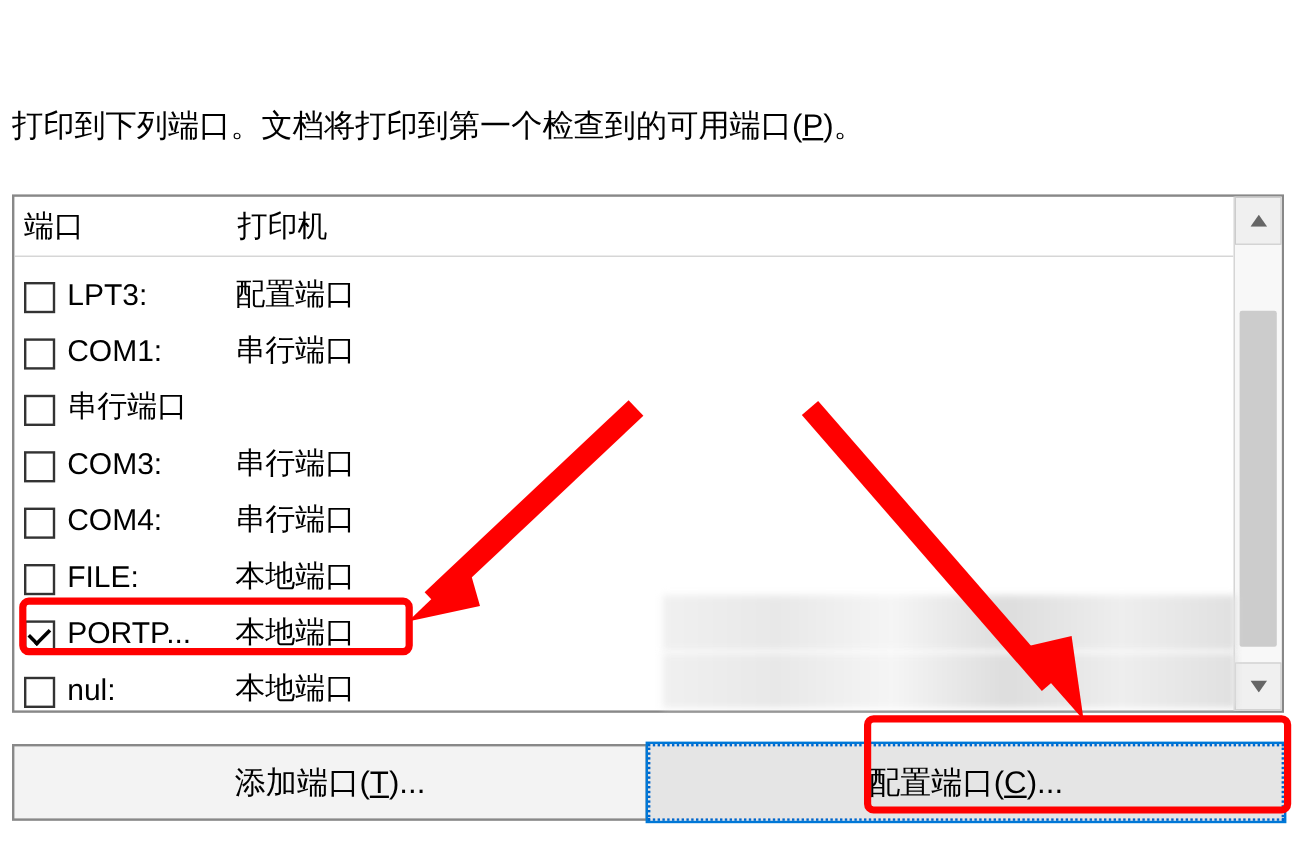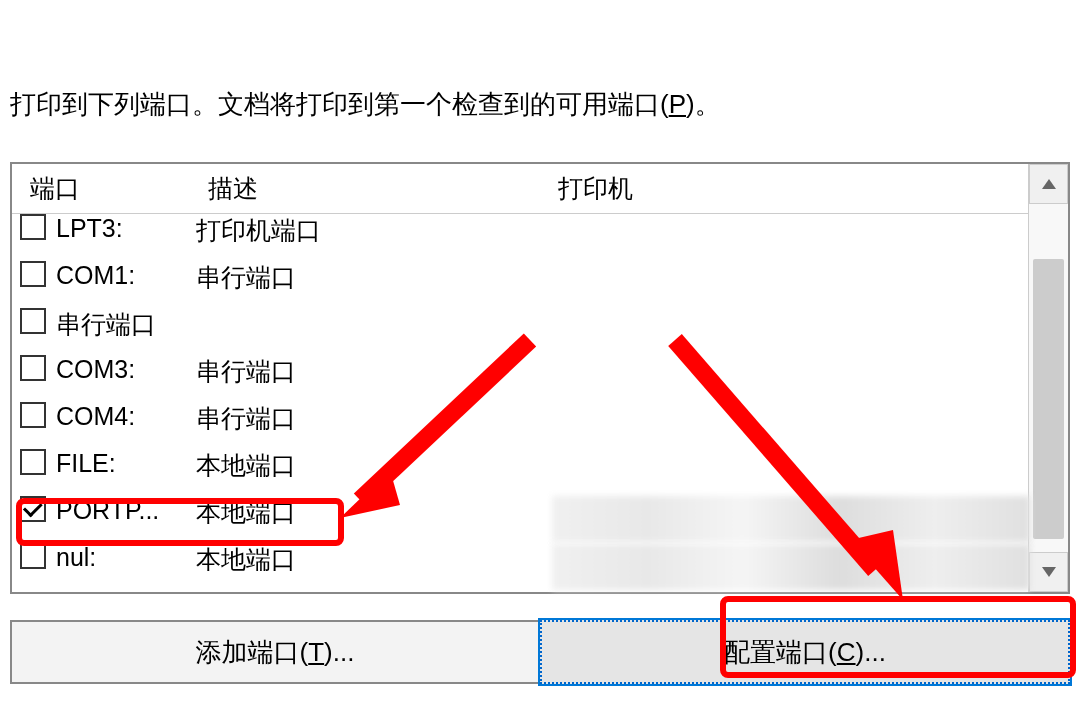--- a/index.html
+++ b/index.html
@@ -32,29 +32,29 @@
       overflow: hidden;
     }
     .table-header {
       display: flex;
       border-bottom: 1px solid #ccc;
       height: 50px;
       align-items: center;
       padding-left: 8px;
       font-size: 25px;
     }
-    .col-port { width: 178px; margin-left: 10px; }
+    .col-port { width: 178px; }
     .col-desc { width: 350px; }
     .col-printer { flex: 1; }
     .table-body {
       padding-left: 8px;
     }
     .row {
       display: flex;
-      align-items: flex-start;
+      align-items: flex-end;
       height: 47px;
       font-size: 25px;
     }
     .checkbox {
       width: 26px;
       height: 26px;
       border: 2px solid #333;
       margin-right: 10px;
       display: inline-flex;
       align-items: center;
@@ -157,28 +157,27 @@
 <body>
 
 <div class="instruction">
   <span>打印到下列端口。文档将打印到第一个检查到的可用端口(</span><span class="underline">P</span><span>)。</span>
 </div>
 
 <div class="table-container">
   <div class="table-main">
     <div class="table-header">
       <div class="col-port">端口</div>
-      <div class="col-desc">描述</div>
       <div class="col-printer">打印机</div>
     </div>
     <div class="table-body" id="tbody">
         <div class="row">
           <span class="checkbox"></span>
           <span class="row-port">LPT3:</span>
-          <span class="row-desc">打印机端口</span>
+          <span class="row-desc">配置端口</span>
           <span class="row-printer"></span>
         </div>
         <div class="row">
           <span class="checkbox"></span>
           <span class="row-port">COM1:</span>
           <span class="row-desc">串行端口</span>
           <span class="row-printer"></span>
         </div>
         <div class="row">
           <span class="checkbox"></span>

